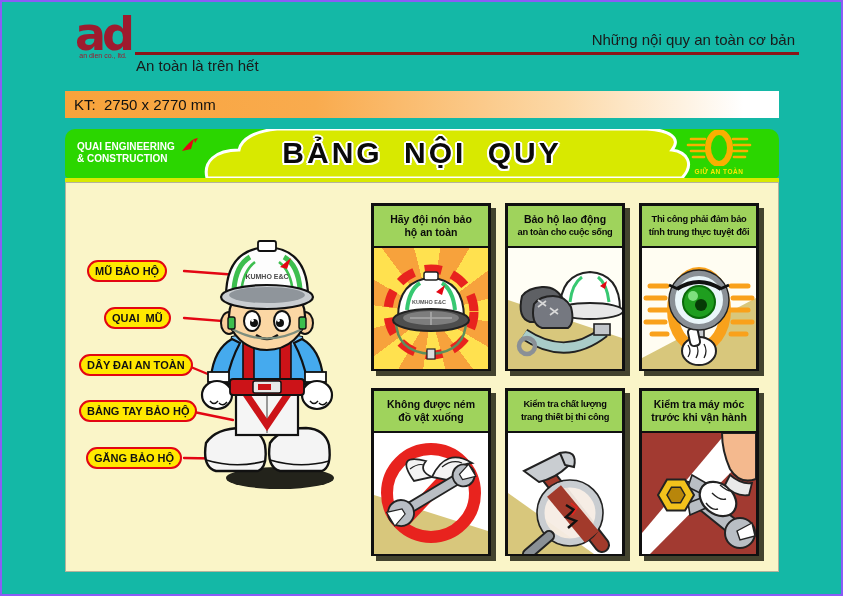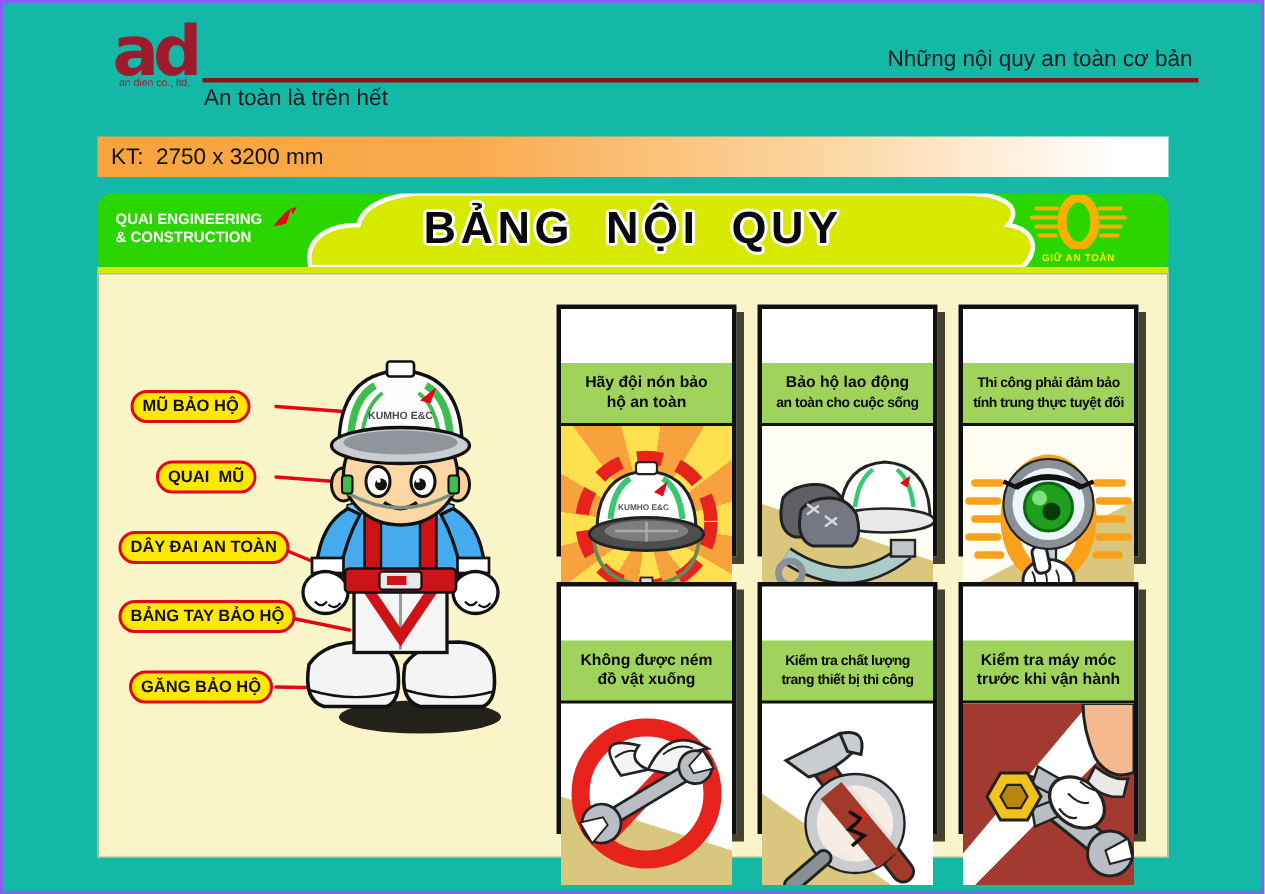--- a/index.html
+++ b/index.html
@@ -38,41 +38,41 @@
   .pill{position:absolute;background:#ffe800;border:2px solid #e30613;border-radius:12px;
     font-size:11px;font-weight:bold;color:#111;text-align:center;line-height:18px;height:18px;
     box-sizing:content-box;padding:0 6px;white-space:pre;}
 
   .character{position:absolute;left:120px;top:48px;width:162px;height:266px;}
 
   
   .panel{position:absolute;width:120px;height:168px;background:#fff;border:3px solid #101010;
     box-shadow:5px 5px 0 #43432e;box-sizing:border-box;}
   .panel-head{height:40px;background:#9fd35c;border-bottom:2px solid #101010;display:flex;flex-direction:column;
-    justify-content:center;align-items:center;text-align:center;margin-top:36px;}
+    justify-content:center;align-items:center;text-align:center;}
   .panel-head span{display:block;font-weight:bold;font-size:10.5px;line-height:13px;color:#0a0a0a;white-space:nowrap;}
   .panel-head span.t-sm{font-size:9.3px;letter-spacing:-0.3px;}
   .panel-body{position:relative;width:114px;height:121px;overflow:hidden;}
   .sunburst{position:absolute;inset:0;background:repeating-conic-gradient(from 8deg at 50% 54%,#f7a23c 0deg 22.5deg,#ffe14f 22.5deg 45deg);}
   .panel-body svg{position:absolute;inset:0;}
 </style>
 </head>
 <body>
 
 <div class="page">
 
   <div class="logo">
     <div class="logo-text">ad</div>
     <div class="logo-sub">an dien co., ltd.</div>
   </div>
   <div class="slogan-left">An toàn là trên hết</div>
   <div class="slogan-right">Những nội quy an toàn cơ bản</div>
   <div class="red-rule"></div>
 
-  <div class="size-bar">KT:  2750 x 3200 mm</div>
+  <div class="size-bar">KT:  2750 x 2770 mm</div>
 
   <div class="banner">
     <svg class="cloud-svg" viewBox="0 0 545 49">
       <path d="M100,0 C78,2 64,10 62,21 C38,21 26,33 30,49 L505,49 C518,35 510,23 495,21 C505,9 492,1 470,0 Z" fill="#d8e900" stroke="#ffffff" stroke-width="3"></path>
     </svg>
     <div class="banner-title">BẢNG NỘI QUY</div>
     <div class="company">
       <div>QUAI ENGINEERING</div>
       <div>&amp; CONSTRUCTION</div>
       <svg class="company-arrow" viewBox="0 0 20 16">

